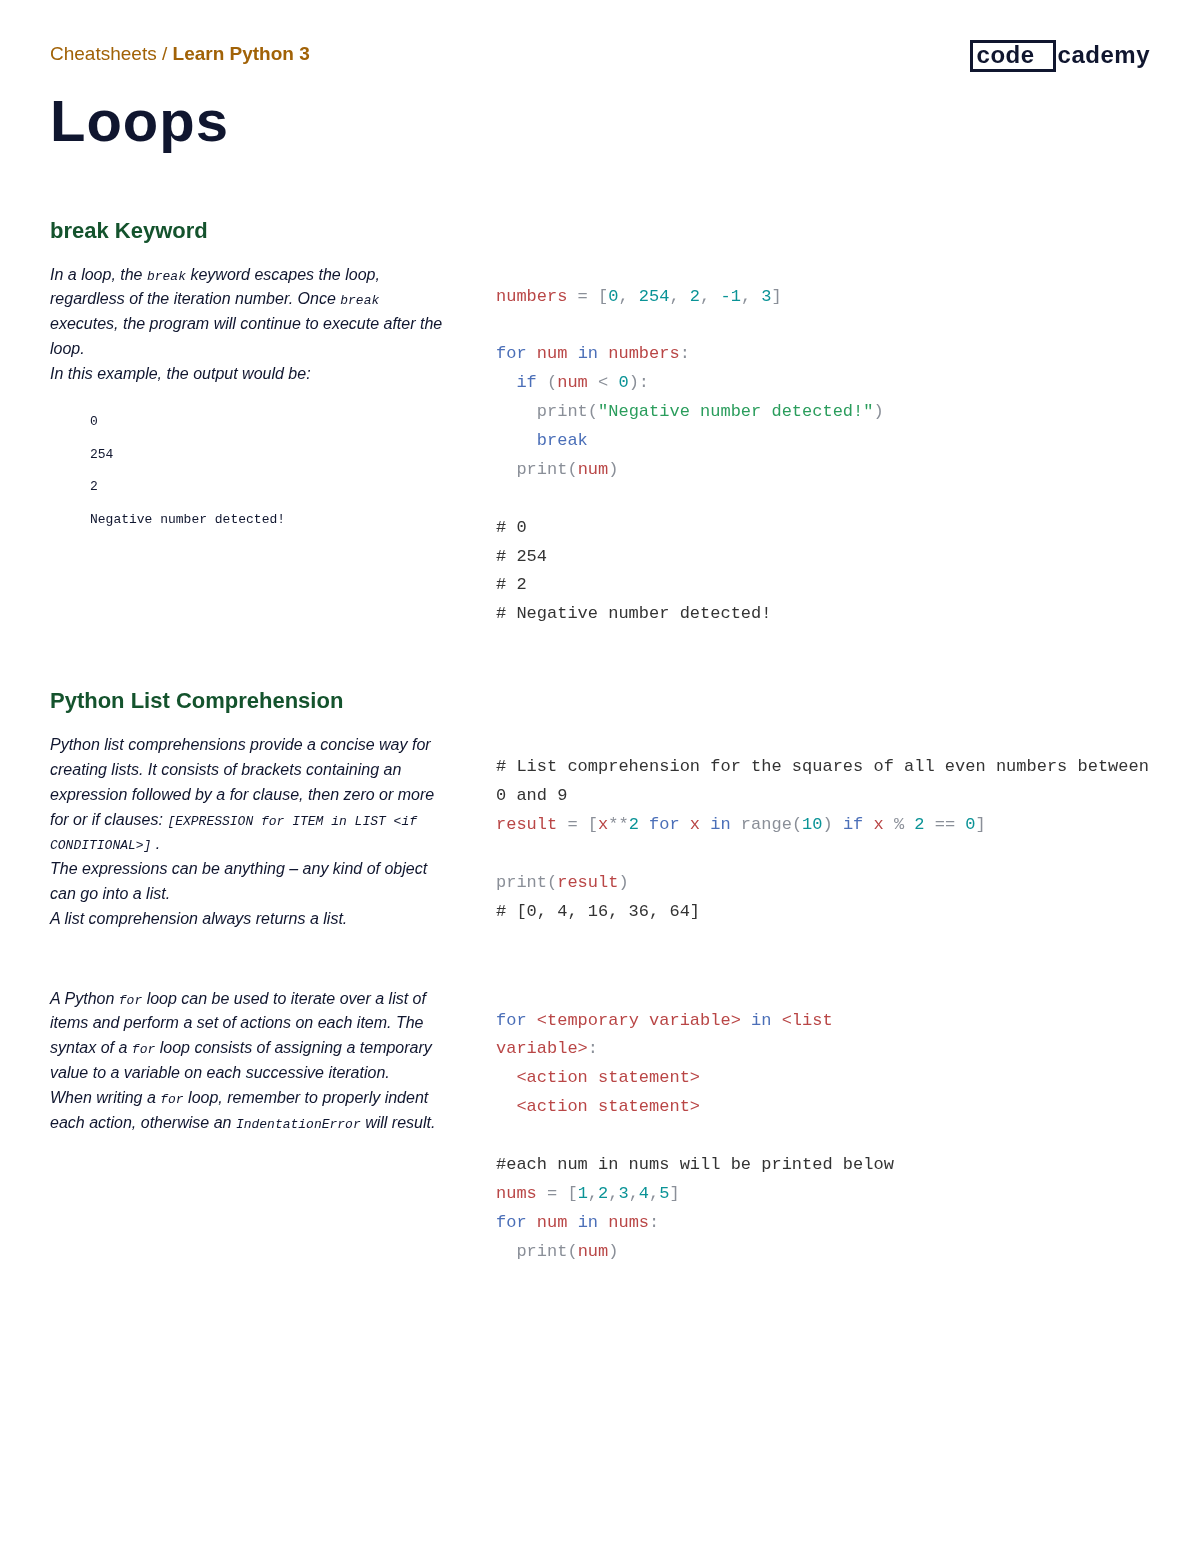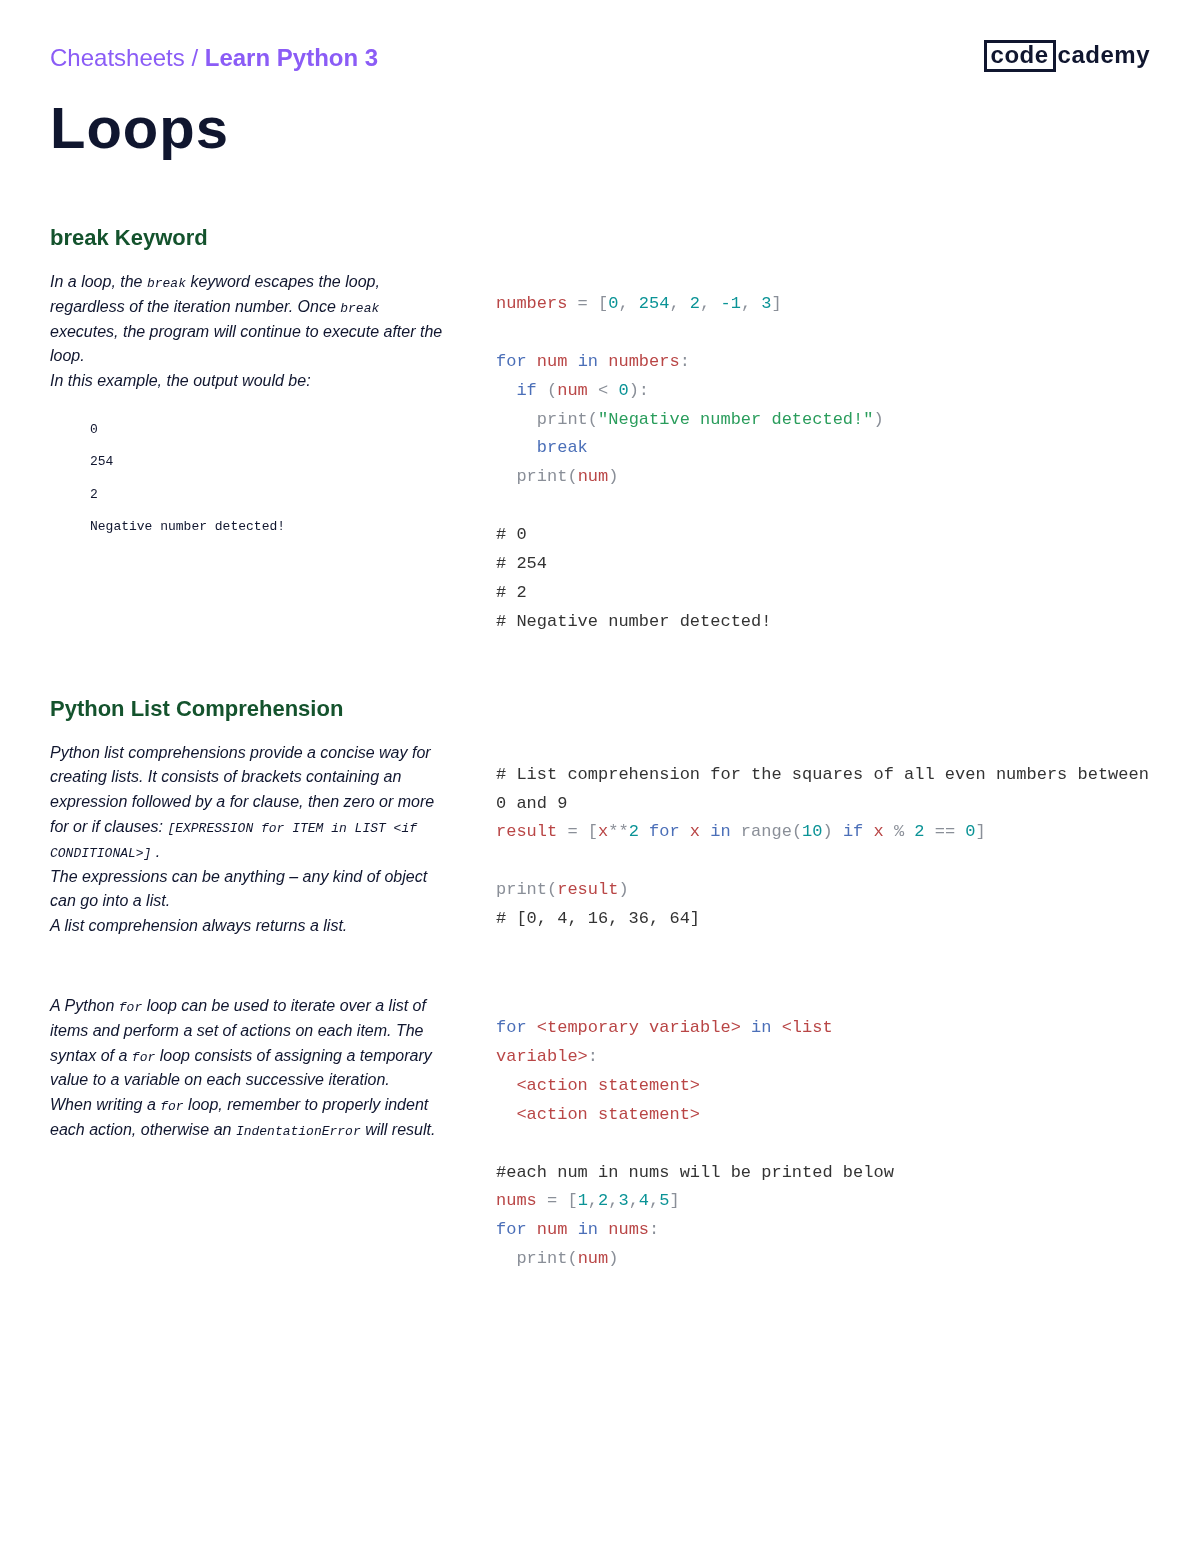--- a/index.html
+++ b/index.html
@@ -10,34 +10,34 @@
     width: 1200px;
     padding: 40px 50px;
     line-height: 1.5;
   }
   .header-row {
     display: flex;
     justify-content: space-between;
     align-items: flex-start;
   }
   .breadcrumb {
-    font-size: 24px;
-    color: #8b5cf6;
+    font-size: 19px;
+    color: #a16207;
   }
   .breadcrumb .bold { font-weight: 700; }
   .logo {
     display: flex;
     align-items: center;
     font-size: 24px;
     font-weight: 700;
     letter-spacing: 0.5px;
   }
   .logo-box {
     border: 3px solid #10162f;
-    padding: 0 4px 2px 4px;
+    padding: 0 18px 2px 4px;
     line-height: 1;
   }
   .logo-rest {
     padding: 0 0 2px 2px;
     line-height: 1;
   }
   h1.page-title {
     font-size: 58px;
     font-weight: 800;
     letter-spacing: 1px;

